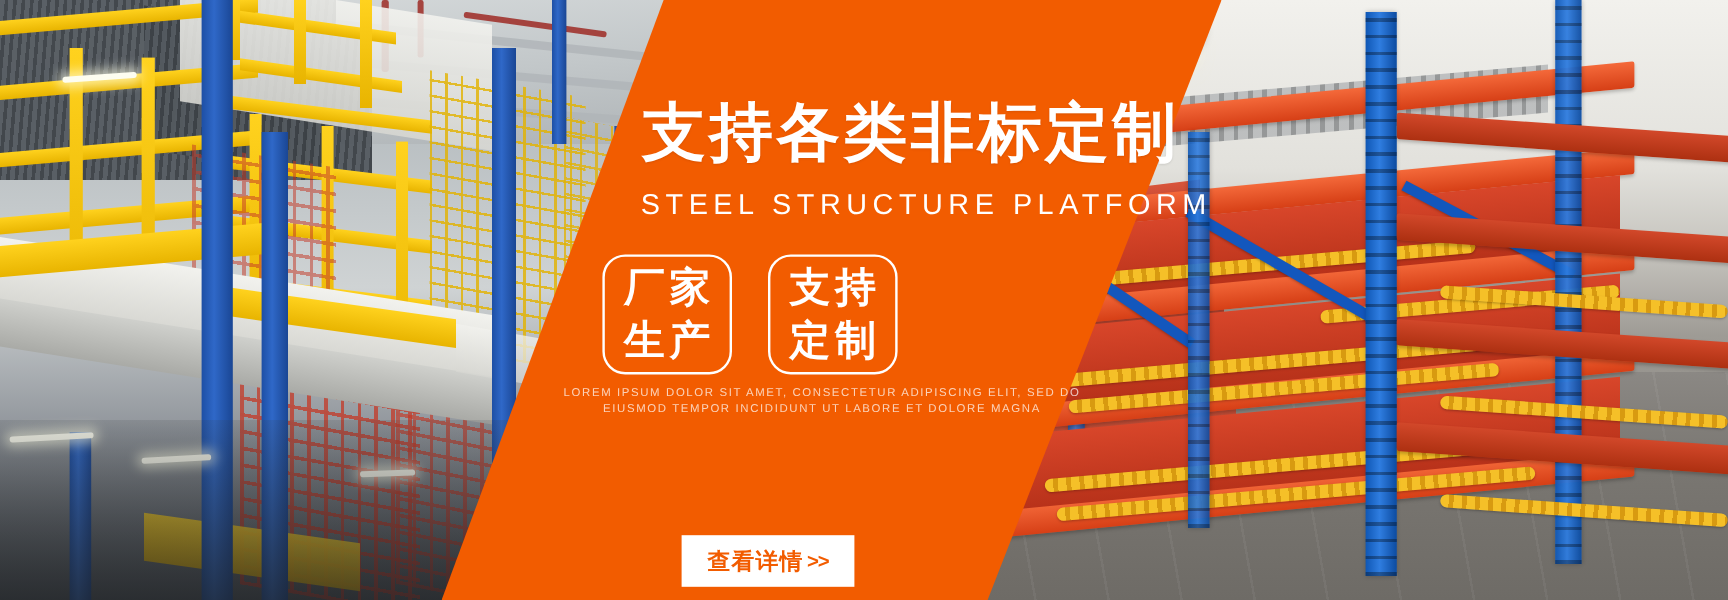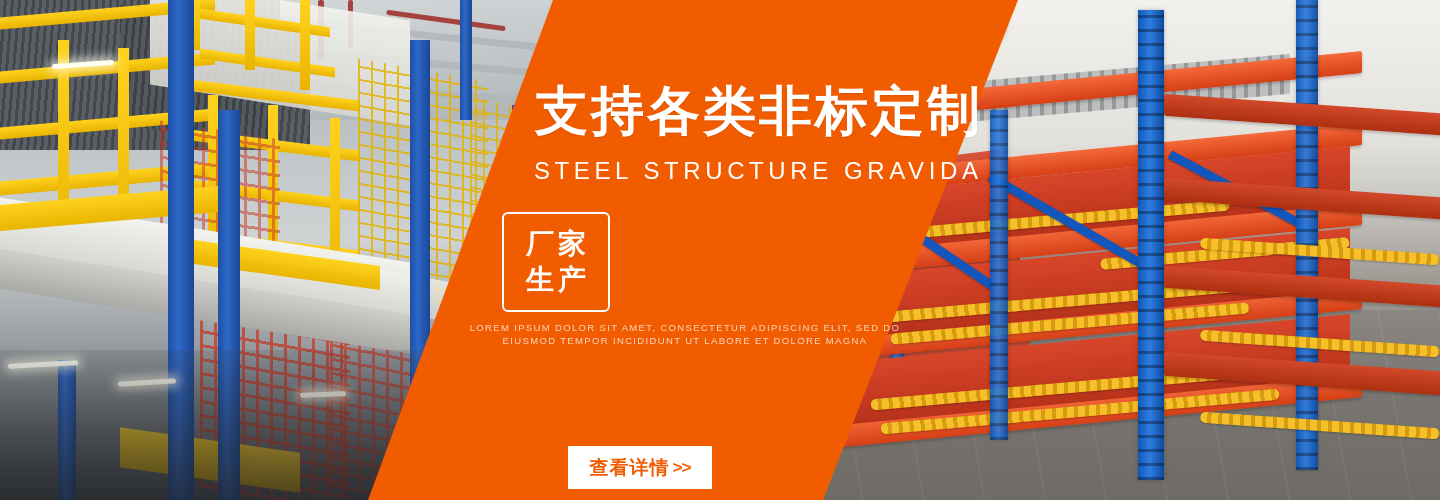--- a/index.html
+++ b/index.html
@@ -145,23 +145,23 @@
     text-shadow:0 1px 2px rgba(0,0,0,.10);
   }
   .subhead{
     position:absolute;left:534px;top:145px;
     font-size:24px;color:#fff;letter-spacing:4.6px;
     font-weight:400;white-space:nowrap;
   }
 
   .badges{position:absolute;left:502px;top:200px;display:flex;gap:30px;}
   .badge{
-    width:108px;height:100px;border:2px solid #fff;border-radius:6px;
+    width:108px;height:100px;border:2px solid #fff;border-radius:19px;
     display:flex;flex-direction:column;align-items:center;justify-content:center;
-    color:#fff;font-size:28px;font-weight:bold;line-height:1.30;letter-spacing:4px;
+    color:#fff;font-size:34px;font-weight:bold;line-height:1.30;letter-spacing:4px;
   }
   .badge span{display:block;text-indent:4px;}
 
   .lorem{
     position:absolute;left:460px;top:310px;width:450px;
     text-align:center;color:rgba(255,255,255,.72);
     font-size:9.5px;letter-spacing:1.35px;line-height:12.6px;
     white-space:nowrap;
   }
 
@@ -295,27 +295,31 @@
     <div class="pr-roller" style="left:460px;top:338px;width:240px;transform:rotate(4deg);"></div>
     <div class="pr-roller" style="left:460px;top:420px;width:240px;transform:rotate(4deg);"></div>
   </div>
 
   <div class="panel" style="--brand: #f25c00;"></div>
 
   <div class="content">
 
     <div class="headline">支持各类非标定制</div>
 
-    <div class="subhead">STEEL STRUCTURE GRAVIDA</div>
+    <div class="subhead">STEEL STRUCTURE PLATFORM</div>
 
     <div class="badges">
       <div class="badge">
         <span>厂家</span>
         <span>生产</span>
       </div>
+      <div class="badge">
+        <span>支持</span>
+        <span>定制</span>
+      </div>
     </div>
 
     <div class="lorem">
       <div>LOREM IPSUM DOLOR SIT AMET, CONSECTETUR ADIPISCING ELIT, SED DO</div>
       <div>EIUSMOD TEMPOR INCIDIDUNT UT LABORE ET DOLORE MAGNA</div>
     </div>
 
     <button class="cta" style="color: rgb(242, 92, 0);">
       <span>查看详情</span>
       <span class="chev">&gt;&gt;</span>

